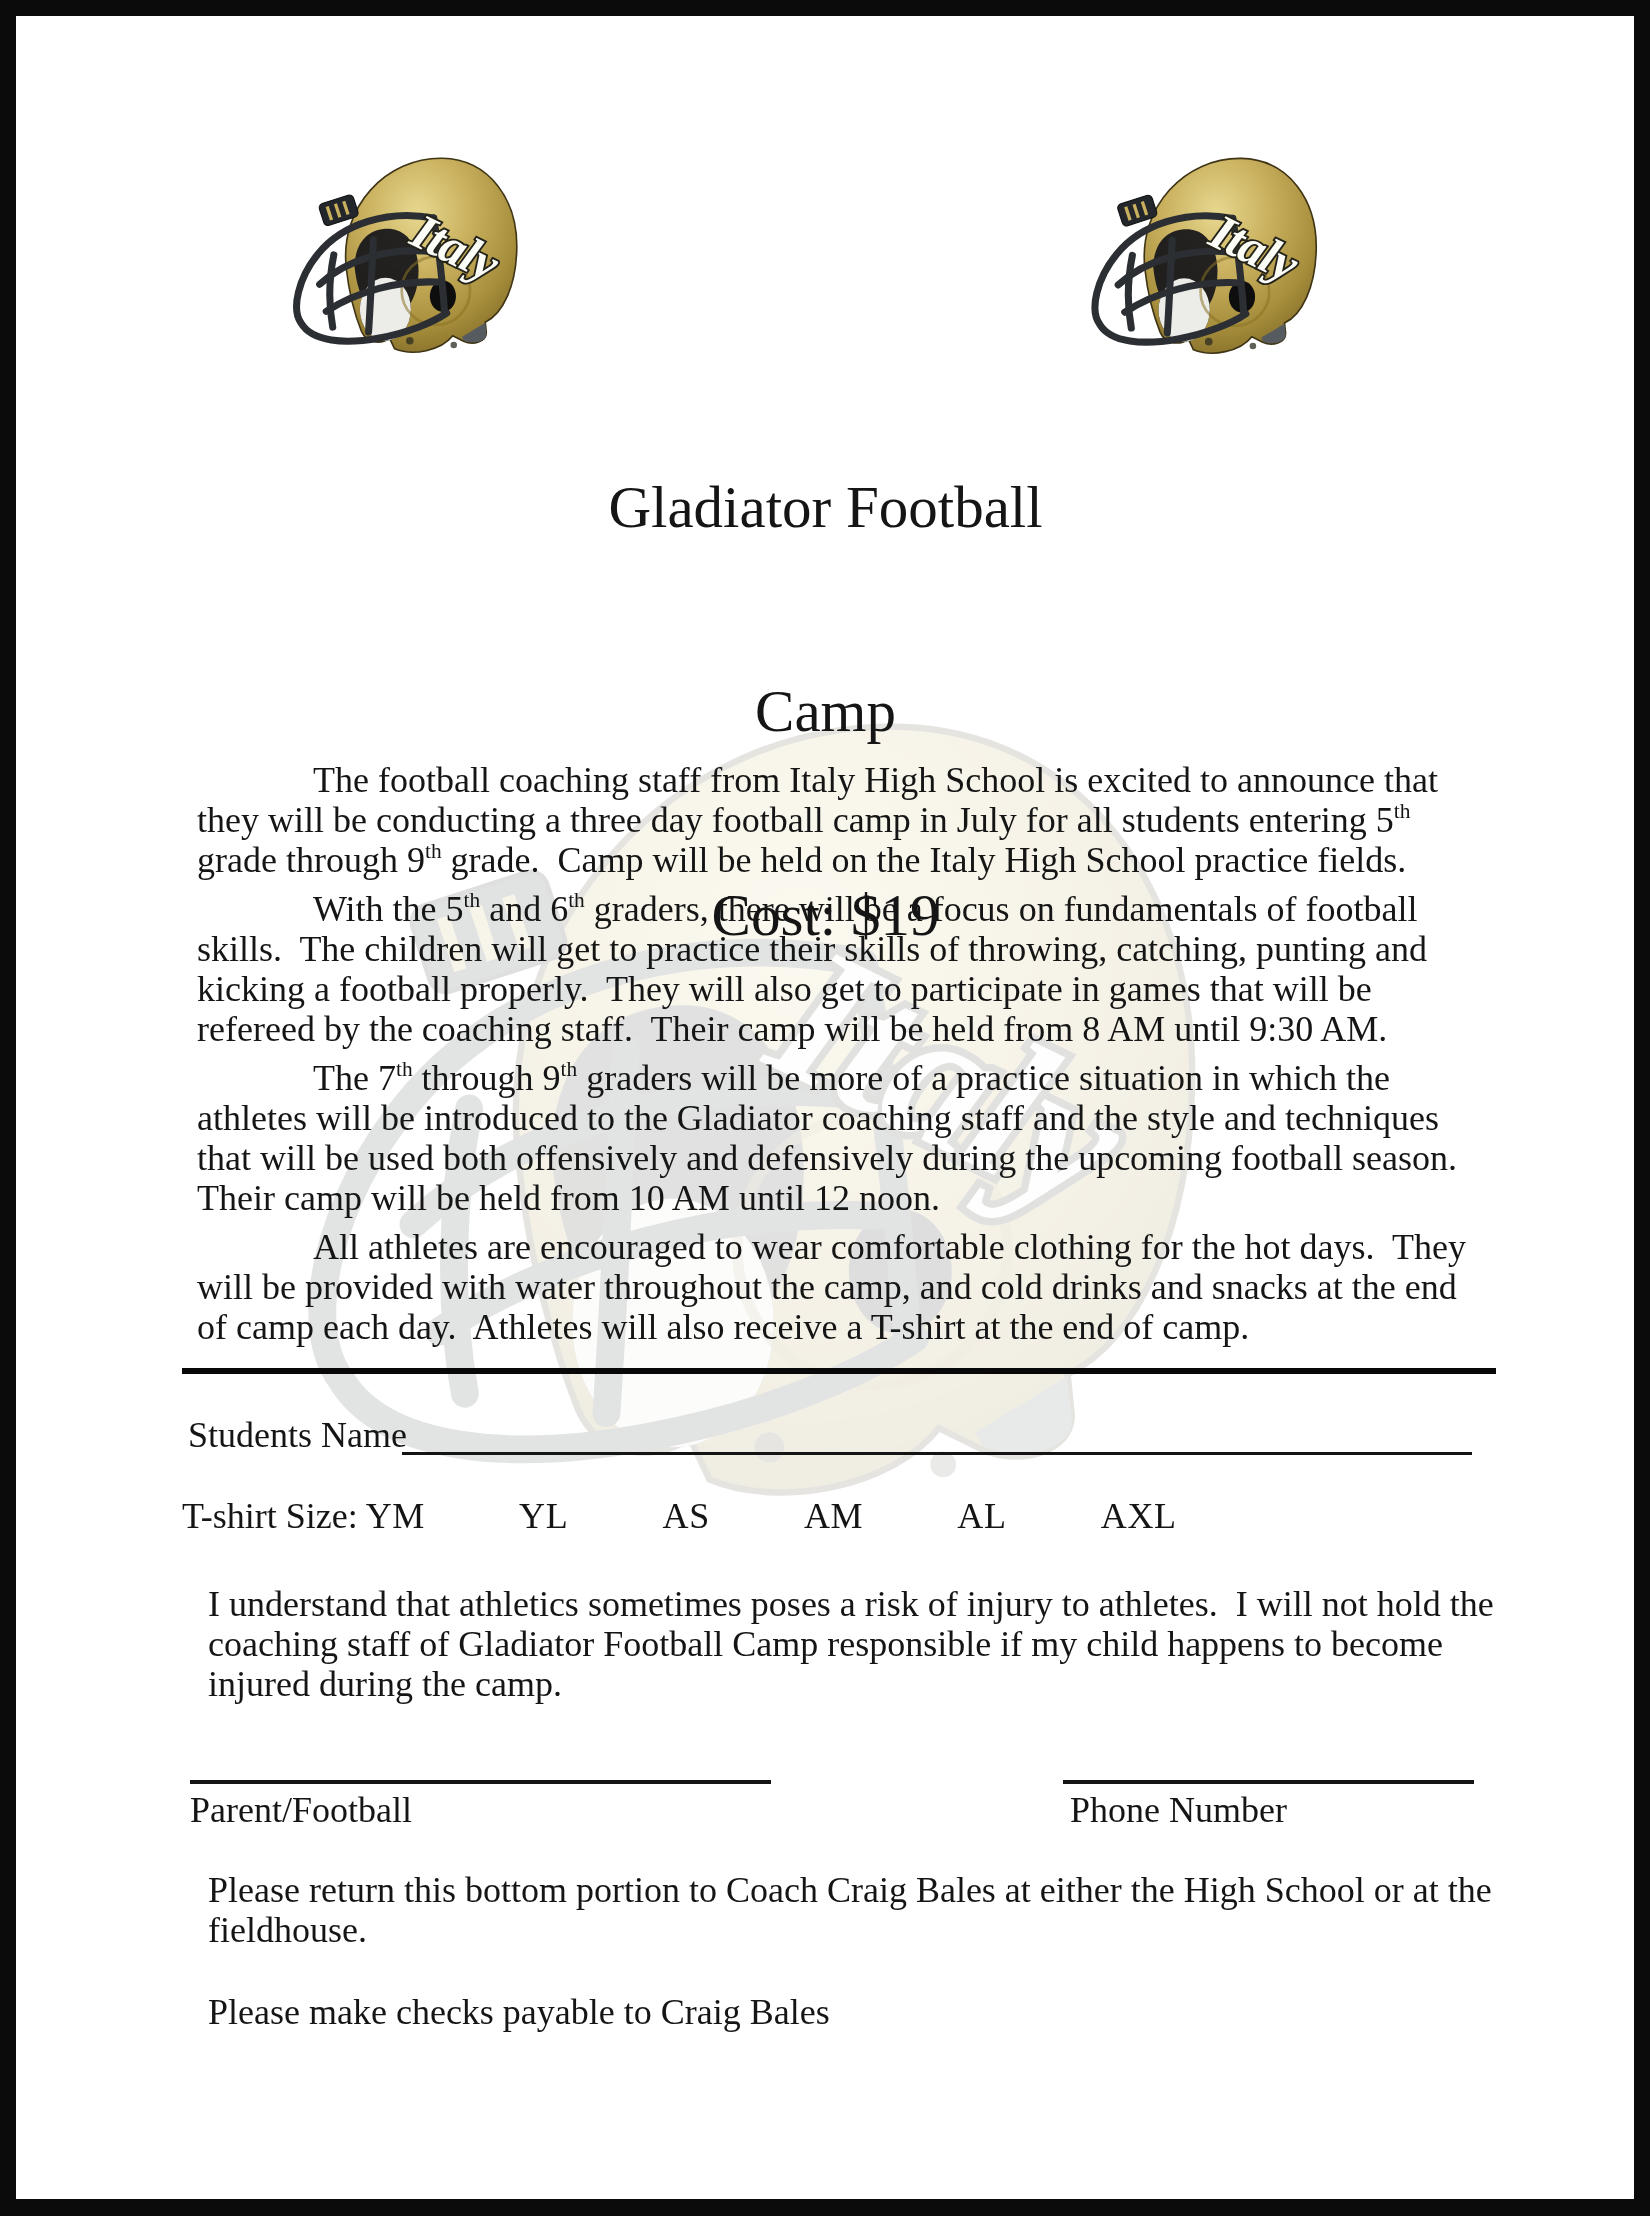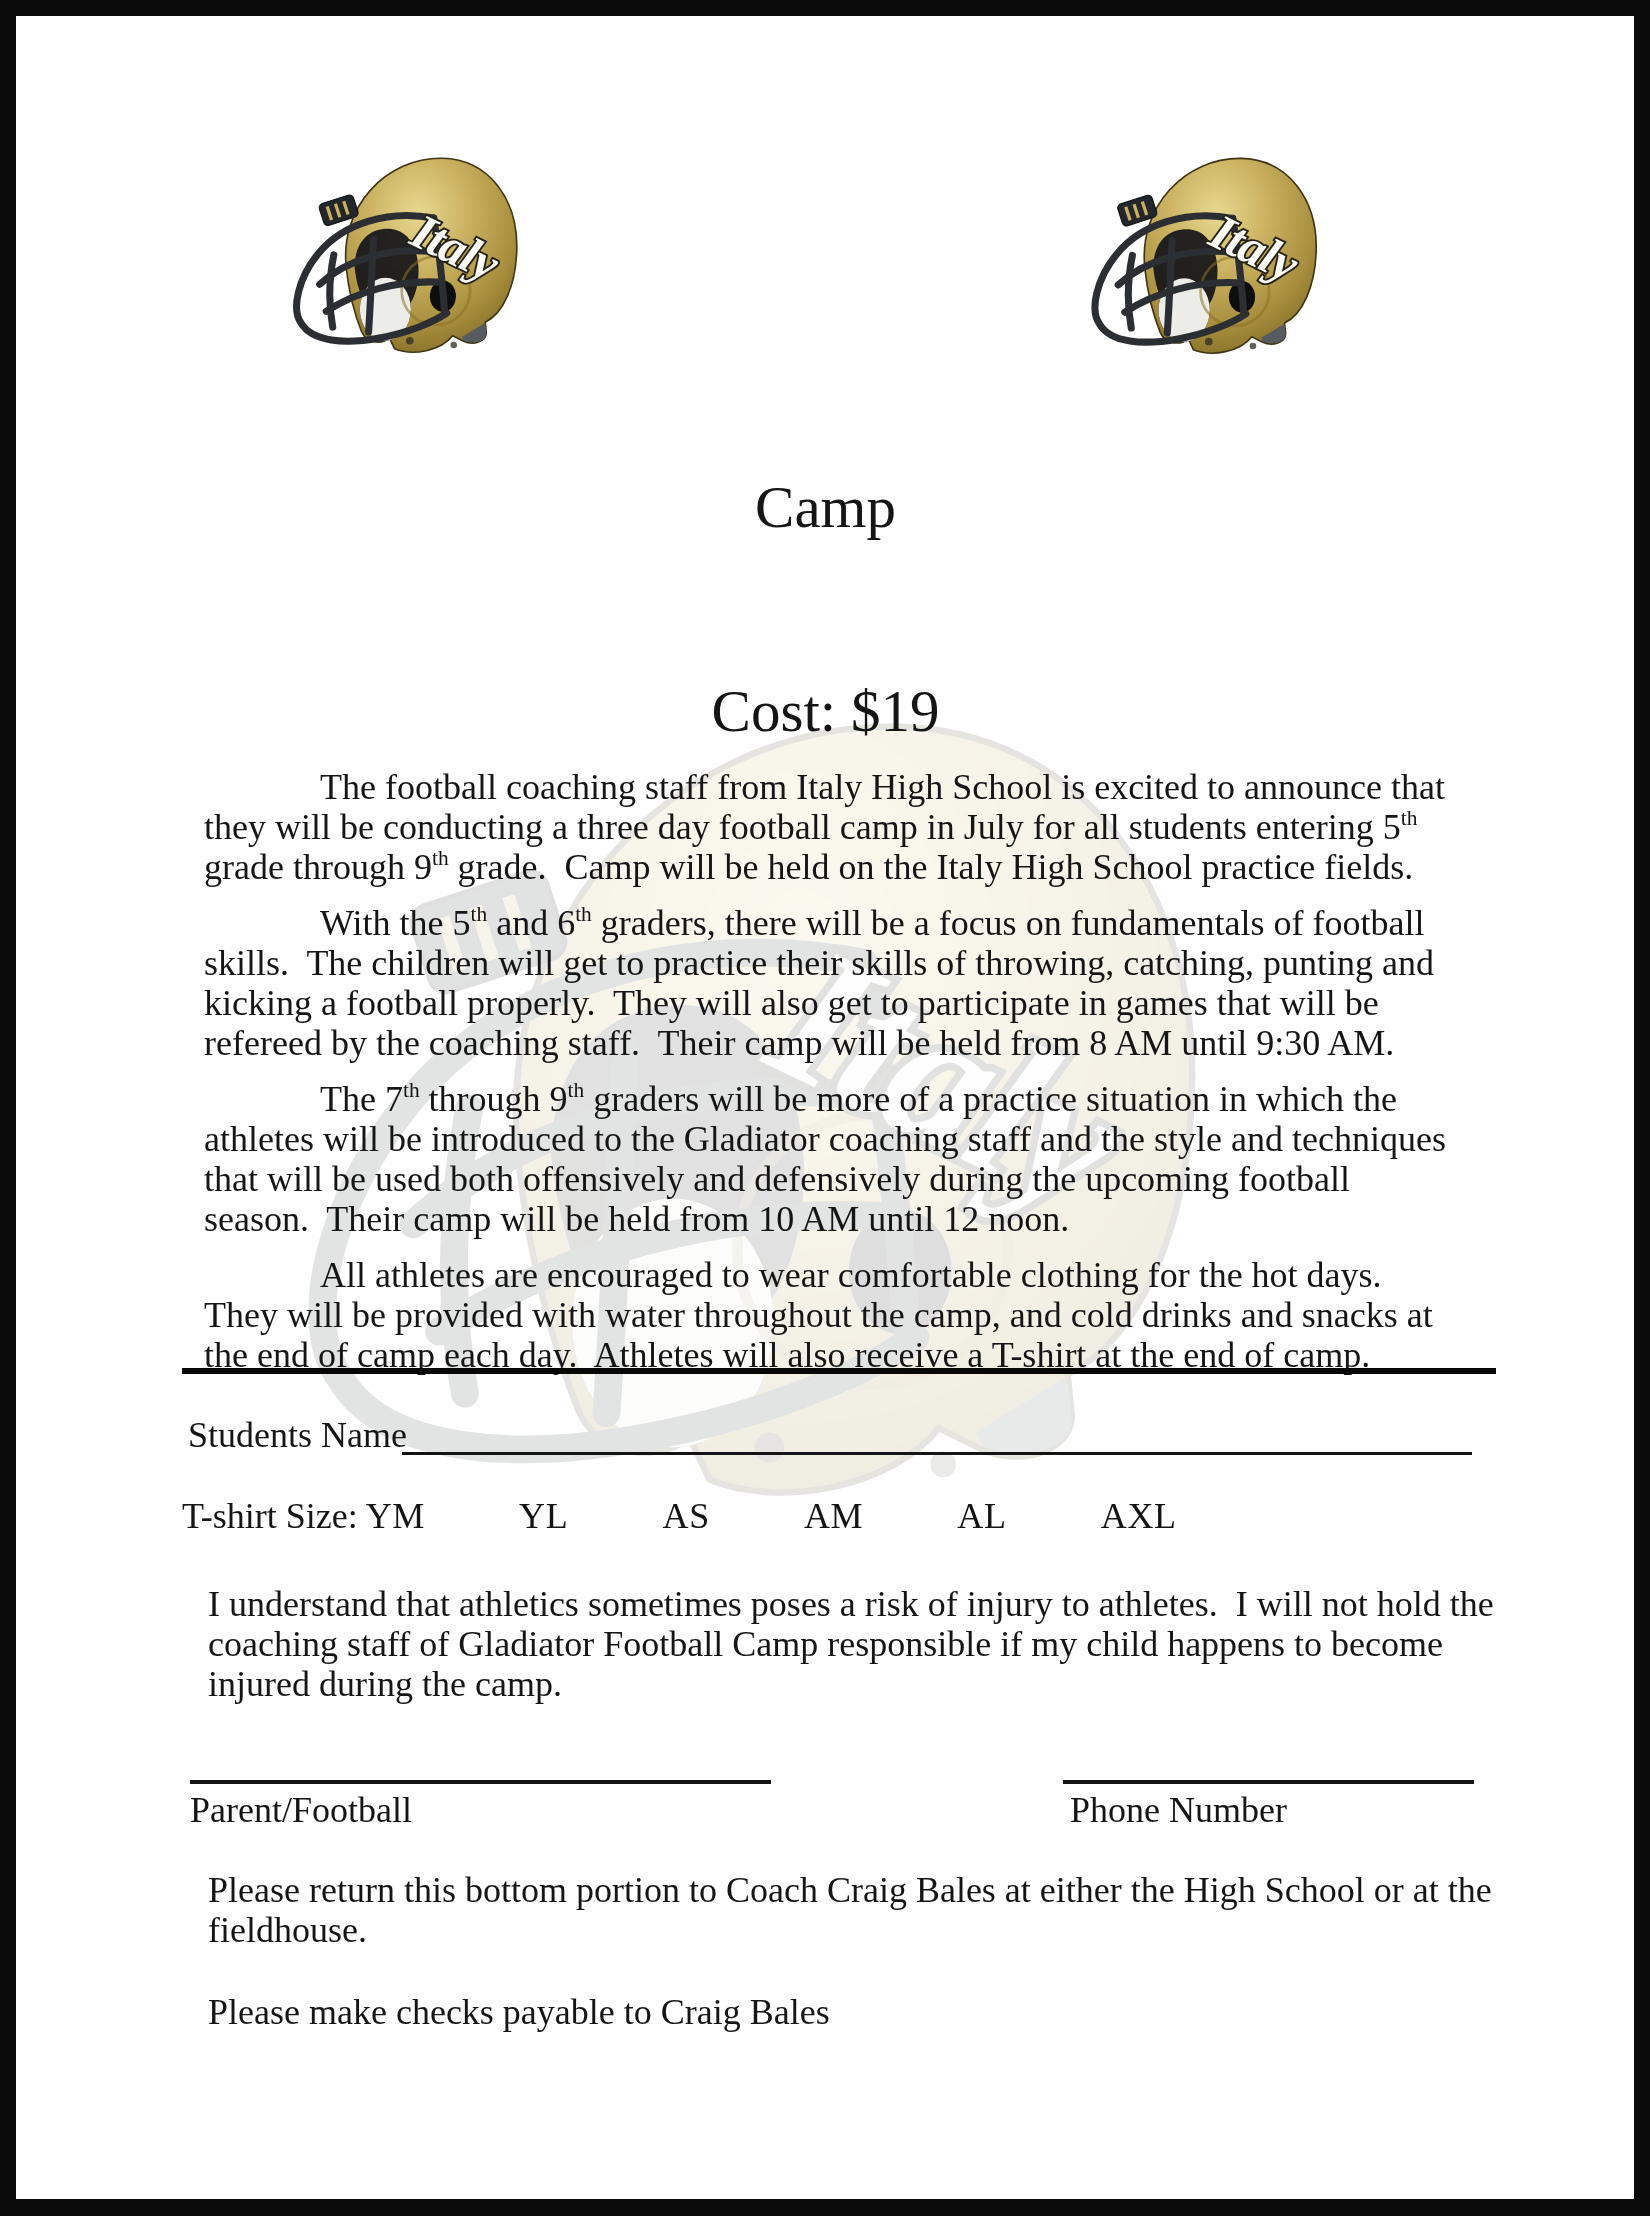--- a/index.html
+++ b/index.html
@@ -5,21 +5,21 @@
   html,body{margin:0;padding:0;background:#202020;}
   .frame{position:relative;width:1651px;height:2216px;background:#0b0b0b;overflow:hidden;
          font-family:"Liberation Serif","DejaVu Serif",serif;color:#151515;}
   .paper{position:absolute;left:15.7px;top:15.7px;right:17px;bottom:17px;background:#ffffff;}
   .helmet{position:absolute;}
   .watermark{position:absolute;left:229px;top:615px;width:1201px;height:944px;opacity:0.13;}
   .title-block{position:absolute;left:0;top:337px;width:1651px;text-align:center;
                font-size:59px;line-height:68px;white-space:pre;}
   .body-block{position:absolute;left:188px;top:751px;width:1291px;
               font-size:36px;line-height:40px;}
-  .body-para{margin:16px;text-indent:116px;white-space:pre-wrap;}
+  .body-para{margin:9px;text-indent:116px;white-space:pre-wrap;}
   .sp{font-size:21.4px;line-height:0;position:relative;top:-1.4px;vertical-align:super;}
   .rule{position:absolute;left:182px;top:1368px;width:1314px;height:5.7px;background:#080808;}
   .form-line{position:absolute;background:#141414;}
   .lbl{position:absolute;font-size:36px;line-height:40px;white-space:pre;}
   .tshirt-row{position:absolute;left:182px;top:1496px;font-size:36px;line-height:40px;
               display:flex;align-items:baseline;}
   .tshirt-row .t-label{margin-right:8px;}
   .size-opt{margin-right:94px;letter-spacing:0.7px;}
   .para-block{position:absolute;font-size:36px;line-height:40px;white-space:pre-wrap;margin-left:20px;}
   svg text{font-family:"Liberation Serif","DejaVu Serif",serif;}
@@ -85,20 +85,21 @@
   </svg>
 
   <svg class="helmet" style="left:273px;top:130px;width:304px;height:239px" viewBox="0 0 560 440">
     <use href="#helmet-art"></use>
   </svg>
   <svg class="helmet" style="left:1071px;top:130px;width:306px;height:240px" viewBox="0 0 560 440">
     <use href="#helmet-art"></use>
   </svg>
 
   <div class="title-block">
+    <div>Gladiator Football</div>
     <div>Camp</div>
     <div>Cost: $19</div>
   </div>
 
   <div class="body-block">
       <p class="body-para">The football coaching staff from Italy High School is excited to announce that they will be conducting a three day football camp in July for all students entering 5<sup class="sp">th</sup> grade through 9<sup class="sp">th</sup> grade.  Camp will be held on the Italy High School practice fields.</p>
       <p class="body-para">With the 5<sup class="sp">th</sup> and 6<sup class="sp">th</sup> graders, there will be a focus on fundamentals of football skills.  The children will get to practice their skills of throwing, catching, punting and kicking a football properly.  They will also get to participate in games that will be refereed by the coaching staff.  Their camp will be held from 8 AM until 9:30 AM.</p>
       <p class="body-para">The 7<sup class="sp">th</sup> through 9<sup class="sp">th</sup> graders will be more of a practice situation in which the athletes will be introduced to the Gladiator coaching staff and the style and techniques that will be used both offensively and defensively during the upcoming football season.  Their camp will be held from 10 AM until 12 noon.</p>
       <p class="body-para">All athletes are encouraged to wear comfortable clothing for the hot days.  They will be provided with water throughout the camp, and cold drinks and snacks at the end of camp each day.  Athletes will also receive a T-shirt at the end of camp.</p>
     </div>

